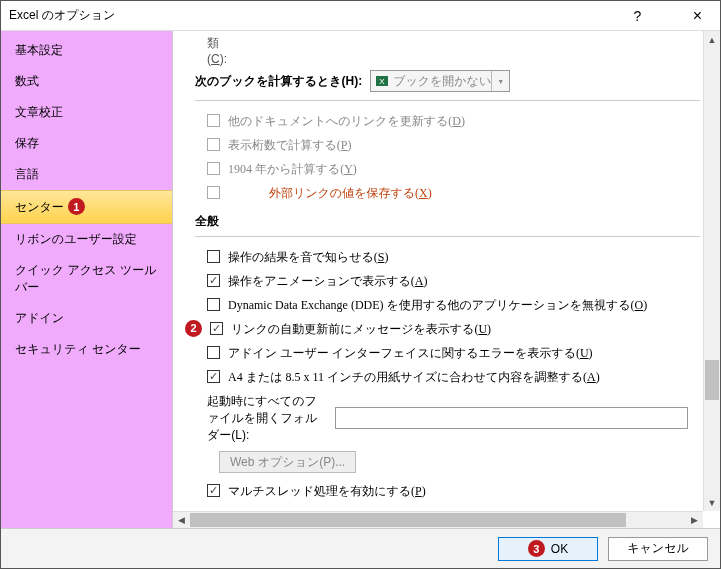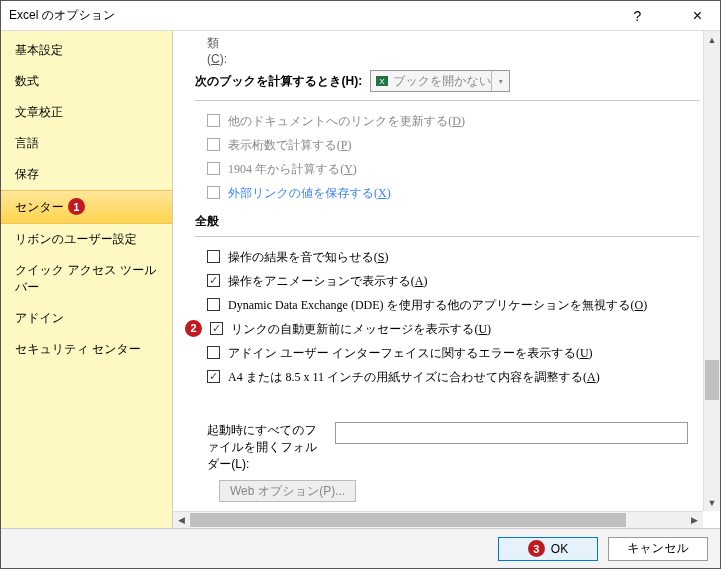--- a/index.html
+++ b/index.html
@@ -3,21 +3,21 @@
 <meta charset="utf-8">
 <style>
 * { box-sizing: border-box; margin: 0; padding: 0; }
 body { font-family: "Yu Gothic UI", "Meiryo UI", sans-serif; font-size: 12px; background: #fff; color: #000; }
 .window { width: 721px; height: 569px; border: 1px solid #555; display: flex; flex-direction: column; background: #fff; }
 .titlebar { height: 30px; display: flex; align-items: center; padding: 0 0 0 8px; background: #fff; border-bottom: 1px solid #ddd; gap: 15px; }
 .titlebar-title { flex: 1; font-size: 12px; }
 .titlebar-btn { width: 45px; height: 30px; display: flex; align-items: center; justify-content: center; font-size: 14px; }
 .titlebar-close { font-size: 16px; }
 .body { flex: 1; display: flex; overflow: hidden; }
-.sidebar { width: 172px; background: #fef9c3; border-right: 1px solid #ccc; padding-top: 4px; }
+.sidebar { width: 172px; background: #f0abfc; border-right: 1px solid #ccc; padding-top: 4px; }
 .sidebar-item { padding: 7px 14px; font-size: 12px; cursor: default; position: relative; }
 .sidebar-item.selected { background: linear-gradient(#ffe699, #ffd34e); border-top: 1px solid #e8c560; border-bottom: 1px solid #e8c560; }
 .content { flex: 1; position: relative; overflow: hidden; display: flex; flex-direction: column; }
 .scroll-area { flex: 1; overflow: hidden; padding: 4px 12px 4px 22px; position: relative; }
 .vscrollbar { position: absolute; right: 0; top: 0; bottom: 17px; width: 17px; background: #f0f0f0; border-left: 1px solid #ddd; }
 .vscroll-btn { height: 17px; display: flex; align-items: center; justify-content: center; font-size: 9px; color: #555; }
 .vscroll-track { position: absolute; top: 17px; bottom: 17px; left: 0; right: 0; }
 .vscroll-thumb { position: absolute; left: 1px; right: 1px; top: 70%; height: 40px; background: #c0c0c0; }
 .hscrollbar { height: 17px; background: #f0f0f0; border-top: 1px solid #ddd; display: flex; margin-right: 17px; }
 .hscroll-btn { width: 17px; display: flex; align-items: center; justify-content: center; font-size: 9px; color: #555; }
@@ -28,21 +28,21 @@
 .dropdown { display: inline-flex; align-items: center; border: 1px solid #999; background: #f5f5f5; height: 22px; padding: 0 0 0 4px; color: #888; }
 .dropdown-icon { width: 14px; height: 14px; display: inline-flex; align-items: center; justify-content: center; margin-right: 4px; }
 .dropdown-arrow { width: 18px; height: 20px; border-left: 1px solid #bbb; display: flex; align-items: center; justify-content: center; font-size: 8px; color: #888; }
 .option-row { display: flex; align-items: flex-start; padding: 3px 0 3px 12px; gap: 8px; line-height: 1.5; }
 .checkbox { width: 13px; height: 13px; border: 1px solid #333; margin-top: 2px; flex-shrink: 0; display: flex; align-items: center; justify-content: center; background: #fff; }
 .checkbox.checked::after { content: "✓"; font-size: 11px; color: #444; line-height: 1; }
 .checkbox.disabled { border-color: #aaa; }
 .opt-label { font-size: 12px; font-family: Liberation Serif, serif; }
 .opt-label .ul { text-decoration: underline; }
 .badge { display: inline-flex; width: 17px; height: 17px; border-radius: 50%; background: #c11920; color: #fff; font-size: 11px; font-weight: bold; align-items: center; justify-content: center; flex-shrink: 0; }
-.startup-row { display: flex; align-items: flex-start; gap: 8px; padding: 4px 0 4px 12px; margin-top: 29px; }
+.startup-row { display: flex; align-items: center; gap: 8px; padding: 4px 0 4px 12px; }
 .startup-text { width: 120px; font-size: 12px; line-height: 1.4; }
 .startup-input { flex: 1; height: 22px; border: 1px solid #999; background: #fff; margin-right: 20px; }
 .web-btn { margin: 4px 0 6px 24px; height: 22px; border: 1px solid #bbb; background: #eee; color: #888; padding: 0 10px; font-size: 12px; display: inline-flex; align-items: center; }
 .footer { height: 40px; border-top: 1px solid #ccc; display: flex; align-items: center; justify-content: flex-end; gap: 10px; padding: 0 12px; background: #f3f3f3; }
 .footer-btn { width: 100px; height: 24px; border: 1px solid #999; background: #fff; font-size: 12px; display: flex; align-items: center; justify-content: center; position: relative; }
 .footer-btn.primary { border: 1px solid #0078d7; background: #e5f1fb; }
 .truncated { color: #555; margin-left: 12px; }
 .truncated .ul { text-decoration: underline; }
 </style>
 </head>
@@ -53,22 +53,22 @@
     <div class="titlebar-title">Excel のオプション</div>
     <div class="titlebar-btn">?</div>
     <div class="titlebar-btn titlebar-close">×</div>
   </div>
 
   <div class="body">
     <div class="sidebar" id="sidebar">
         <div class="sidebar-item"><span>基本設定</span></div>
         <div class="sidebar-item"><span>数式</span></div>
         <div class="sidebar-item"><span>文章校正</span></div>
+        <div class="sidebar-item"><span>保存</span></div>
         <div class="sidebar-item"><span>言語</span></div>
-        <div class="sidebar-item"><span>保存</span></div>
         <div class="sidebar-item selected"><span>センター</span><span class="badge" style="margin-left: 4px;">1</span></div>
         <div class="sidebar-item"><span>リボンのユーザー設定</span></div>
         <div class="sidebar-item"><span>クイック アクセス ツール バー</span></div>
         <div class="sidebar-item"><span>アドイン</span></div>
         <div class="sidebar-item"><span>セキュリティ センター</span></div>
       </div>
 
     <div class="content">
       <div class="scroll-area">
 
@@ -98,21 +98,21 @@
             <div class="option-row">
               <span class="checkbox disabled"></span>
               <span class="opt-label" style="color: rgb(136, 136, 136);"><span>表示桁数で計算する(</span><span class="ul">P</span><span>)</span></span>
             </div>
             <div class="option-row">
               <span class="checkbox disabled"></span>
               <span class="opt-label" style="color: rgb(136, 136, 136);"><span>1904 年から計算する(</span><span class="ul">Y</span><span>)</span></span>
             </div>
             <div class="option-row">
               <span class="checkbox disabled"></span>
-              <span class="opt-label" style="color: #3b82f6;"><span>外部リンクの値を保存する(</span><span class="ul">X</span><span>)</span></span>
+              <span class="opt-label" style="color: #c2410c; margin-left: 41px;"><span>外部リンクの値を保存する(</span><span class="ul">X</span><span>)</span></span>
             </div>
           </div>
 
         <div class="section-label">全般</div>
 
         <div id="general-options">
             <div class="option-row">
               <span class="checkbox"></span>
               <span class="opt-label"><span>操作の結果を音で知らせる(</span><span class="ul">S</span><span>)</span></span>
             </div>

